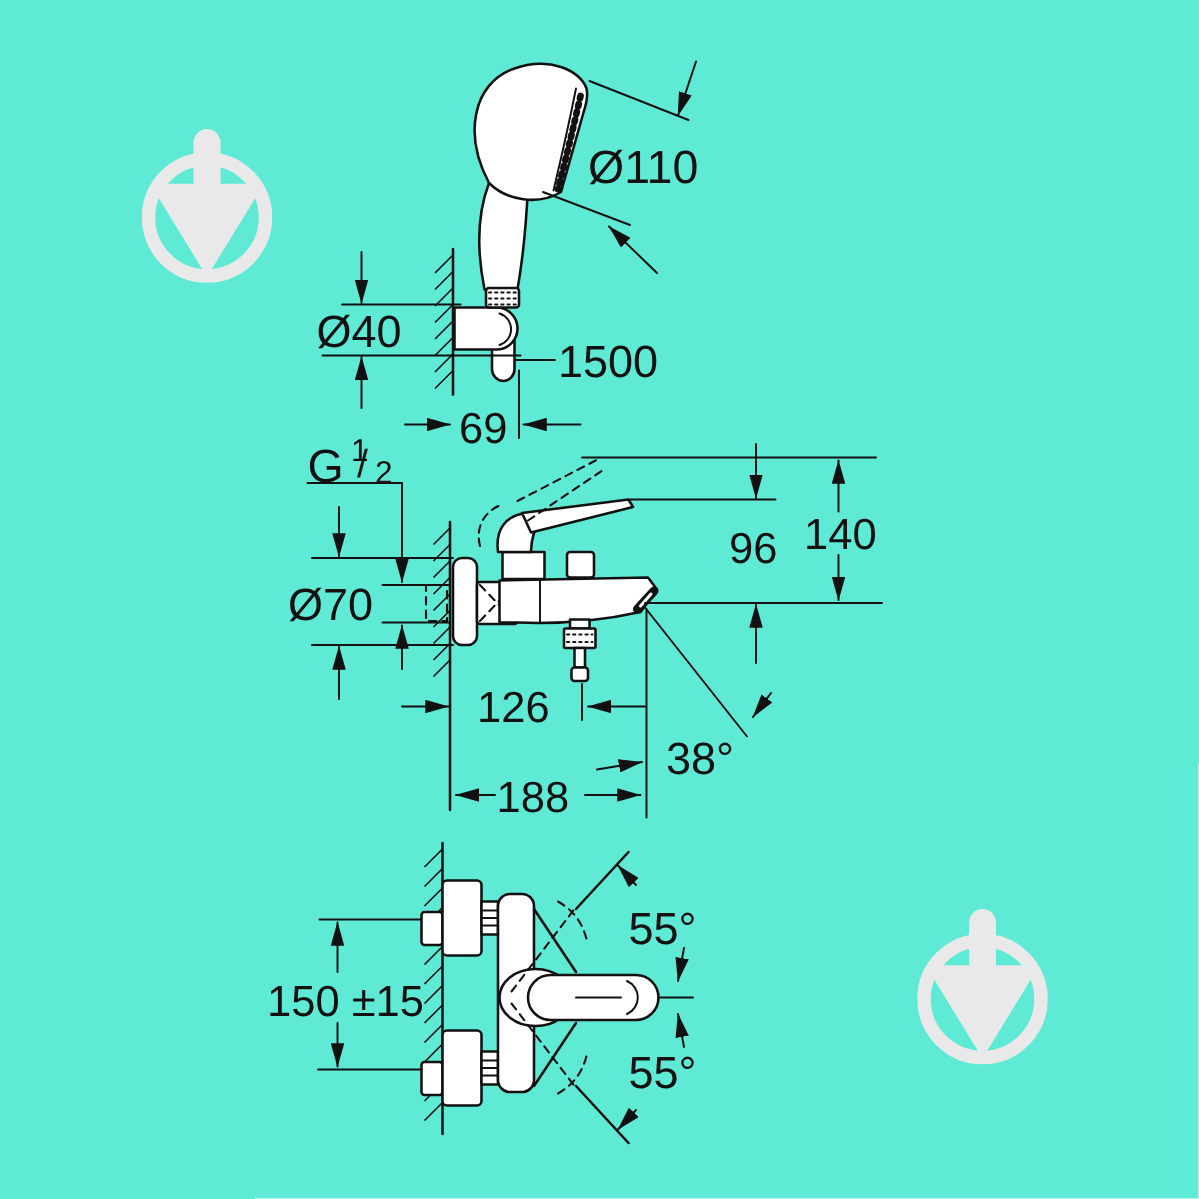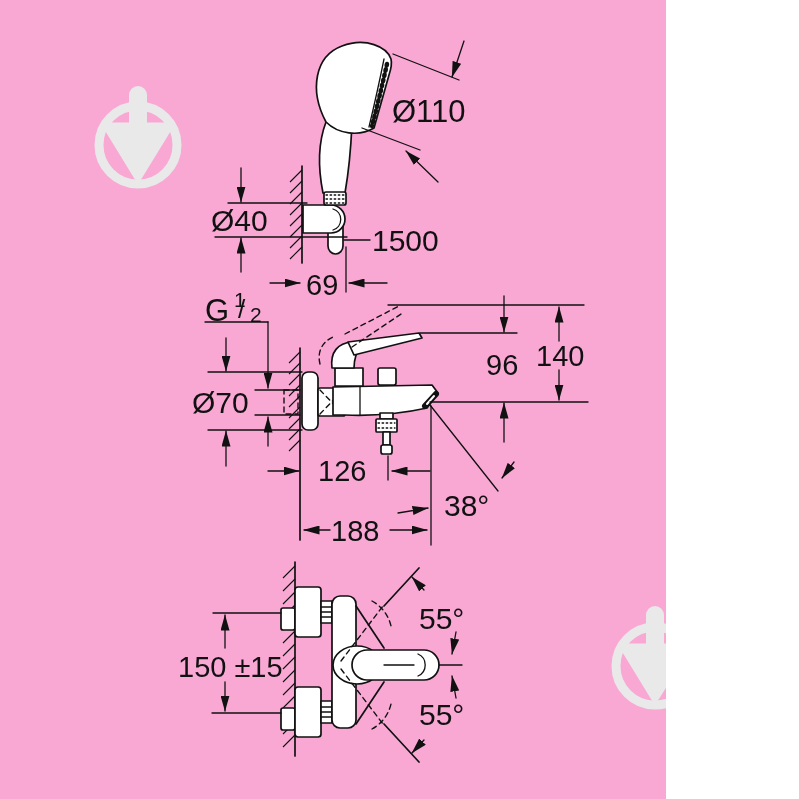--- a/index.html
+++ b/index.html
@@ -1,16 +1,16 @@
 <!DOCTYPE html>
 <html><head>
 <meta charset="utf-8">
 <style>
   html,body{margin:0;padding:0;background:#fff;}
-  #stage{position:relative;width:666px;height:799px;background:#f9a8d4;overflow:hidden;
+  #stage{position:relative;width:799px;height:799px;background:#5eead4;overflow:hidden;
          font-family:"Liberation Sans", sans-serif;}
   svg{position:absolute;left:0;top:0;}
   text.dim{font-family:"Liberation Sans", sans-serif;fill:#111;}
   .ln{stroke:#111;stroke-width:1.7;fill:none;stroke-linecap:round;}
   .thin{stroke:#111;stroke-width:1.3;fill:none;stroke-linecap:round;}
   .shape{stroke:#111;stroke-width:1.7;fill:#ffffff;stroke-linejoin:round;}
   .dash{stroke:#111;stroke-width:1.4;fill:none;stroke-dasharray:5 4;stroke-linecap:round;}
   .hatch{stroke:#111;stroke-width:1.1;fill:none;}
   .wm{fill:#e9e9e9;}
   .wm-ring{fill:none;stroke:#e9e9e9;stroke-width:9;}

